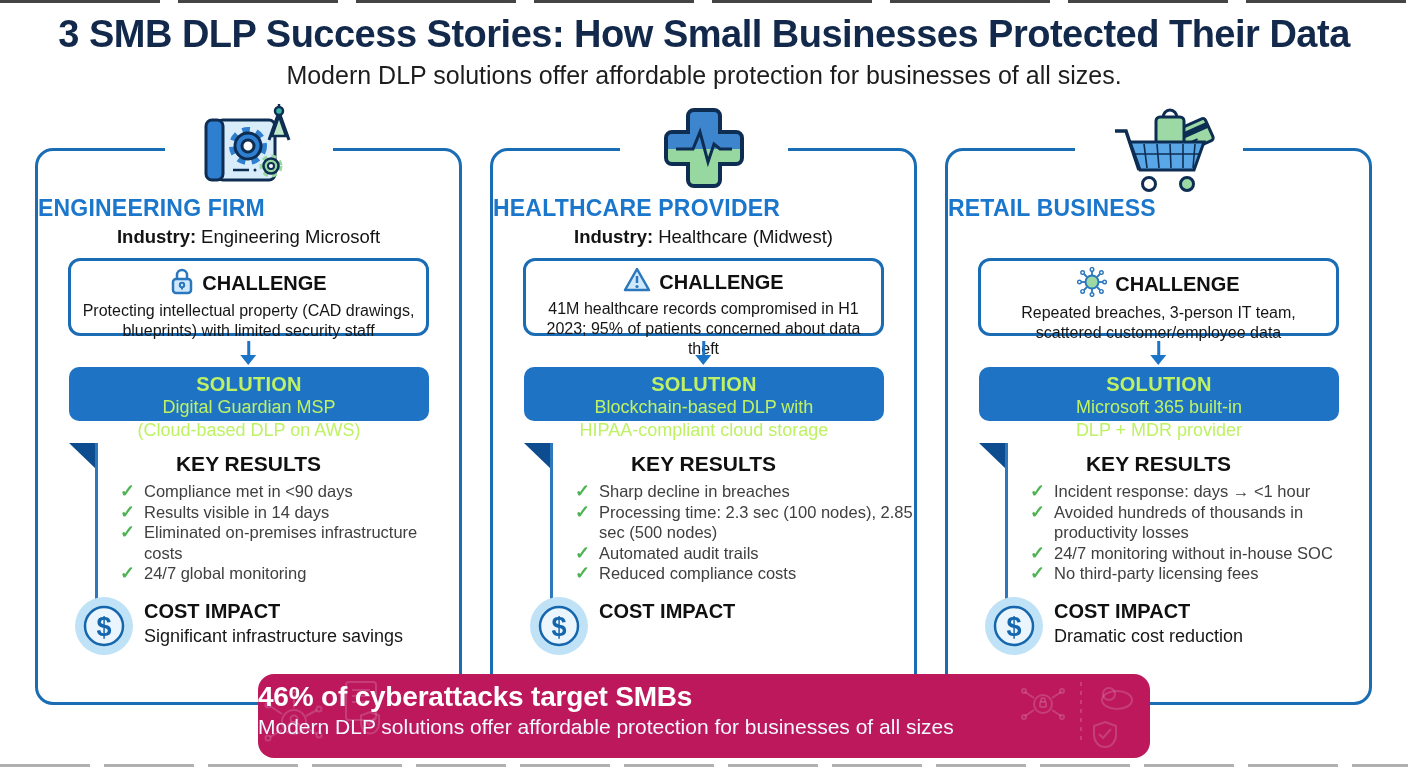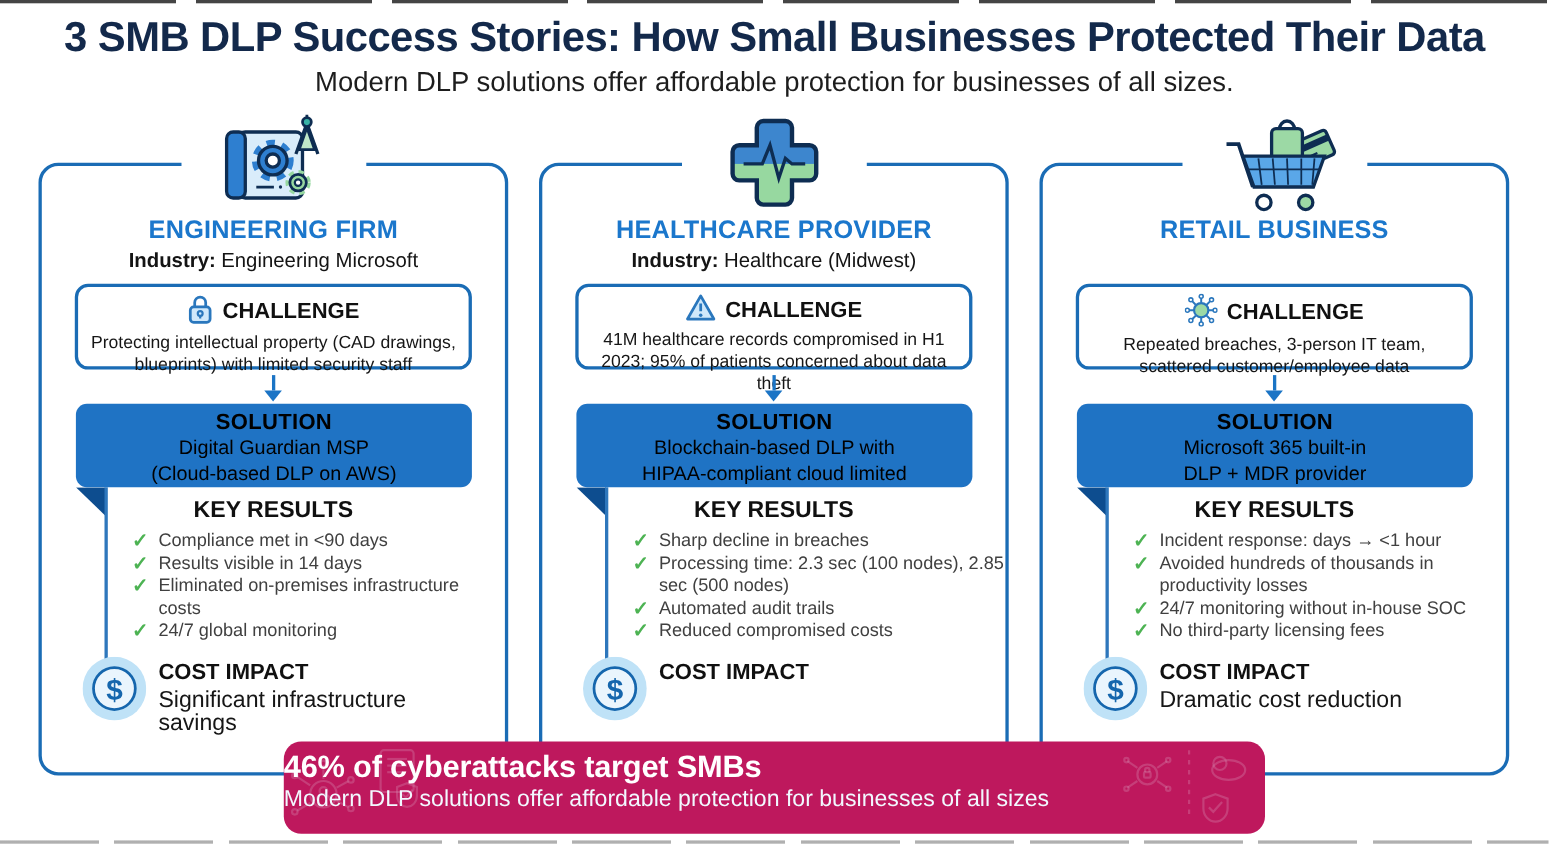--- a/index.html
+++ b/index.html
@@ -16,58 +16,58 @@
   .page-subtitle{position:absolute;top:61px;left:0;width:100%;text-align:center;
     font-size:25px;font-weight:400;color:#1d1d1d;}
 
   .col{position:absolute;top:148px;width:427px;height:557px;background:#fff;
     border:3px solid #1a6cb5;border-radius:18px;box-sizing:border-box;}
   .col1{left:35px;} .col2{left:490px;} .col3{left:945px;}
 
   .icon-gap{position:absolute;top:-6px;left:50%;transform:translateX(-50%);width:168px;height:10px;background:#fff;}
   .col-icon{position:absolute;top:-47px;left:50%;transform:translateX(-50%);}
 
-  .col-title{position:absolute;top:44px;left:0;width:100%;text-align:center;
+  .col-title{position:absolute;top:44px;left:0;width:100%;text-align:left;
     font-size:23px;font-weight:800;color:#1b77cc;letter-spacing:.2px;}
   .col-industry{position:absolute;top:75px;left:0;width:100%;text-align:center;
     font-size:18.5px;color:#141414;}
   .ind-label{font-weight:700;}
   .ind-val{padding-left:5px;}
 
   .challenge{position:absolute;top:107px;left:30px;width:361px;height:78px;box-sizing:border-box;
     border:3px solid #1a6cb5;border-radius:12px;background:#fff;text-align:center;}
   .challenge-head{margin-top:6px;display:flex;align-items:center;justify-content:center;gap:8px;text-align:right;}
   .challenge-title{font-size:20px;font-weight:800;color:#101010;}
   .challenge-text{margin-top:2px;padding:0 8px;font-size:16px;line-height:20px;color:#161616;}
 
   .flow-arrow{position:absolute;left:50%;top:190px;transform:translateX(-50%);
     width:3.5px;height:14px;background:#1b74c5;}
   .flow-arrow::after{content:"";position:absolute;left:50%;top:100%;transform:translateX(-50%);
     border:8px solid transparent;border-top:10px solid #1b74c5;border-bottom:0;}
 
-  .solution{position:absolute;top:216px;left:31px;width:360px;height:76px;box-sizing:border-box;
-    background:#1f73c4;border-radius:10px;color:#000000;text-align:center;}
+  .solution{position:absolute;top:216px;left:31px;width:360px;height:54px;box-sizing:border-box;
+    background:#1f73c4;border-radius:10px;color:#bef264;text-align:center;}
   .solution-title{margin-top:6px;font-size:20px;font-weight:800;letter-spacing:.3px;}
   .solution-line{font-size:18px;line-height:23px;}
 
   .notch{position:absolute;top:292px;left:31px;width:27px;height:26px;background:#0d4d8f;
     clip-path:polygon(0 0,100% 0,100% 100%);}
   .vline{position:absolute;top:292px;left:57px;width:3px;height:157px;background:#2e77bc;}
 
   .kr-title{position:absolute;top:301px;left:0;width:100%;text-align:center;
     font-size:21px;font-weight:800;color:#101010;}
   .bullets{position:absolute;top:330px;left:82px;width:340px;}
   .result{display:flex;align-items:flex-start;}
   .check{flex:0 0 24px;width:24px;color:#4db353;font-weight:700;font-size:18px;line-height:20.5px;}
   .rtext{font-size:16.5px;line-height:20.5px;color:#404040;}
 
   .cost-circle{position:absolute;top:446px;left:37px;width:58px;height:58px;}
   .cost-text{position:absolute;top:449px;left:106px;width:300px;}
   .cost-title{font-size:20px;font-weight:800;color:#101010;}
-  .cost-sub{margin-top:3px;font-size:21px;line-height:21px;color:#161616;}
+  .cost-sub{margin-top:3px;font-size:18px;line-height:21px;color:#161616;}
 
   .banner{position:absolute;left:258px;top:674px;width:892px;height:84px;box-sizing:border-box;
     background:#be185d;border-radius:16px;z-index:5;text-align:left;color:#fff;overflow:hidden;}
   .banner-headline{margin-top:7px;font-size:28px;font-weight:800;letter-spacing:-0.2px;}
   .banner-sub{margin-top:2px;font-size:21px;font-weight:400;color:#f2f8ff;}
   .banner-decor{position:absolute;top:0;height:78px;opacity:.5;}
   .banner-decor.left{left:4px;}
   .banner-decor.right{right:4px;}
 </style>
 </head>
@@ -195,42 +195,42 @@
         <span class="challenge-title">CHALLENGE</span>
       </div>
       <div class="challenge-text">41M healthcare records compromised in H1 2023; 95% of patients concerned about data theft</div>
     </div>
 
     <div class="flow-arrow"></div>
 
     <div class="solution">
       <div class="solution-title">SOLUTION</div>
       <div class="solution-line">Blockchain-based DLP with</div>
-      <div class="solution-line">HIPAA-compliant cloud limited</div>
+      <div class="solution-line">HIPAA-compliant cloud storage</div>
     </div>
     <div class="notch"></div>
     <div class="vline"></div>
 
     <div class="kr-title">KEY RESULTS</div>
     <div class="bullets">
       <div class="result">
           <span class="check">✓</span>
           <span class="rtext">Sharp decline in breaches</span>
         </div>
       <div class="result">
           <span class="check">✓</span>
           <span class="rtext">Processing time: 2.3 sec (100 nodes), 2.85 sec (500 nodes)</span>
         </div>
       <div class="result">
           <span class="check">✓</span>
           <span class="rtext">Automated audit trails</span>
         </div>
       <div class="result">
           <span class="check">✓</span>
-          <span class="rtext">Reduced compromised costs</span>
+          <span class="rtext">Reduced compliance costs</span>
         </div>
     </div>
 
     <div class="cost-circle">
       <svg width="58" height="58" viewBox="0 0 58 58">
         <circle cx="29" cy="29" r="29" fill="#bfe2f7"></circle>
         <circle cx="29" cy="29" r="19" fill="#eaf5fd" stroke="#1566ad" stroke-width="2.5"></circle>
         <text x="29" y="39" text-anchor="middle" font-family="Liberation Sans, sans-serif" font-size="27" font-weight="700" fill="#1566ad">$</text>
       </svg>
     </div>

